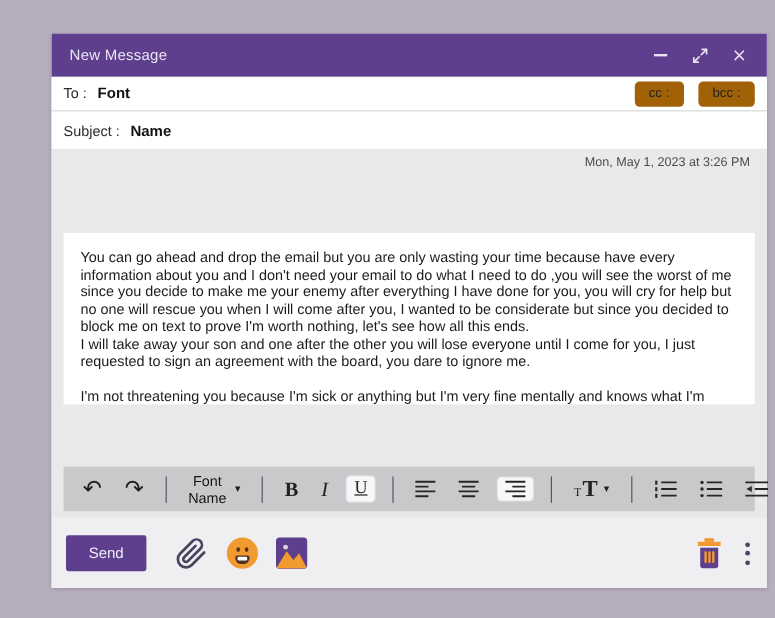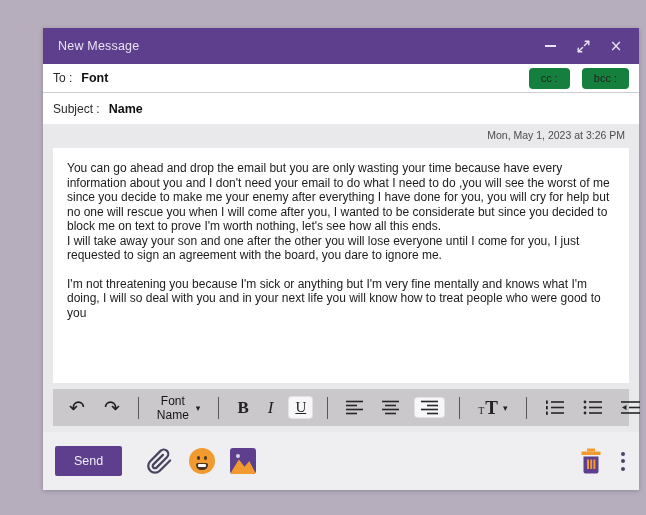--- a/index.html
+++ b/index.html
@@ -39,26 +39,26 @@
   
   .field-row {
     display:flex; align-items:center; padding:0 10px; background:#fff; flex:0 0 auto;
   }
   .to-row { height:29px; border-bottom:1px solid #cfcdd0; }
   .subject-row { height:31px; }
   .field-label { font-size:12px; color:#2a2a2a; }
   .field-value { font-size:12.5px; font-weight:bold; color:#111; margin-left:9px; }
   .ccbcc { margin-left:auto; display:flex; gap:12px; }
   .chip-btn {
-    background:#15803d; border:none; border-radius:4px; height:21px;
+    background:#a16207; border:none; border-radius:4px; height:21px;
     padding:0 12px; font-size:11px; color:#222; font-family:inherit;
   }
 
   
-  .content { background:#e9e8ea; flex:1 1 auto; display:flex; flex-direction:column; min-height:0; }
+  .content { background:#e9e8ea; flex:1 1 auto; display:flex; flex-direction:column; min-height:0;gap:46px; }
   .date-strip { height:22px; display:flex; align-items:center; justify-content:flex-end;
     padding:0 14px; flex:0 0 auto; }
   .date-text { font-size:10.5px; color:#4c4c4c; }
   .editor {
     background:#fff; margin:2px 10px 0; flex:1 1 auto;
     padding:13px 14px; font-size:12px; line-height:14.5px; color:#1b1b1b; overflow:hidden;
   }
   .editor p { margin:0; }
   .editor .para-gap { margin-top:14px; }
   .signature { margin-top:28px !important; font-weight:bold; }

